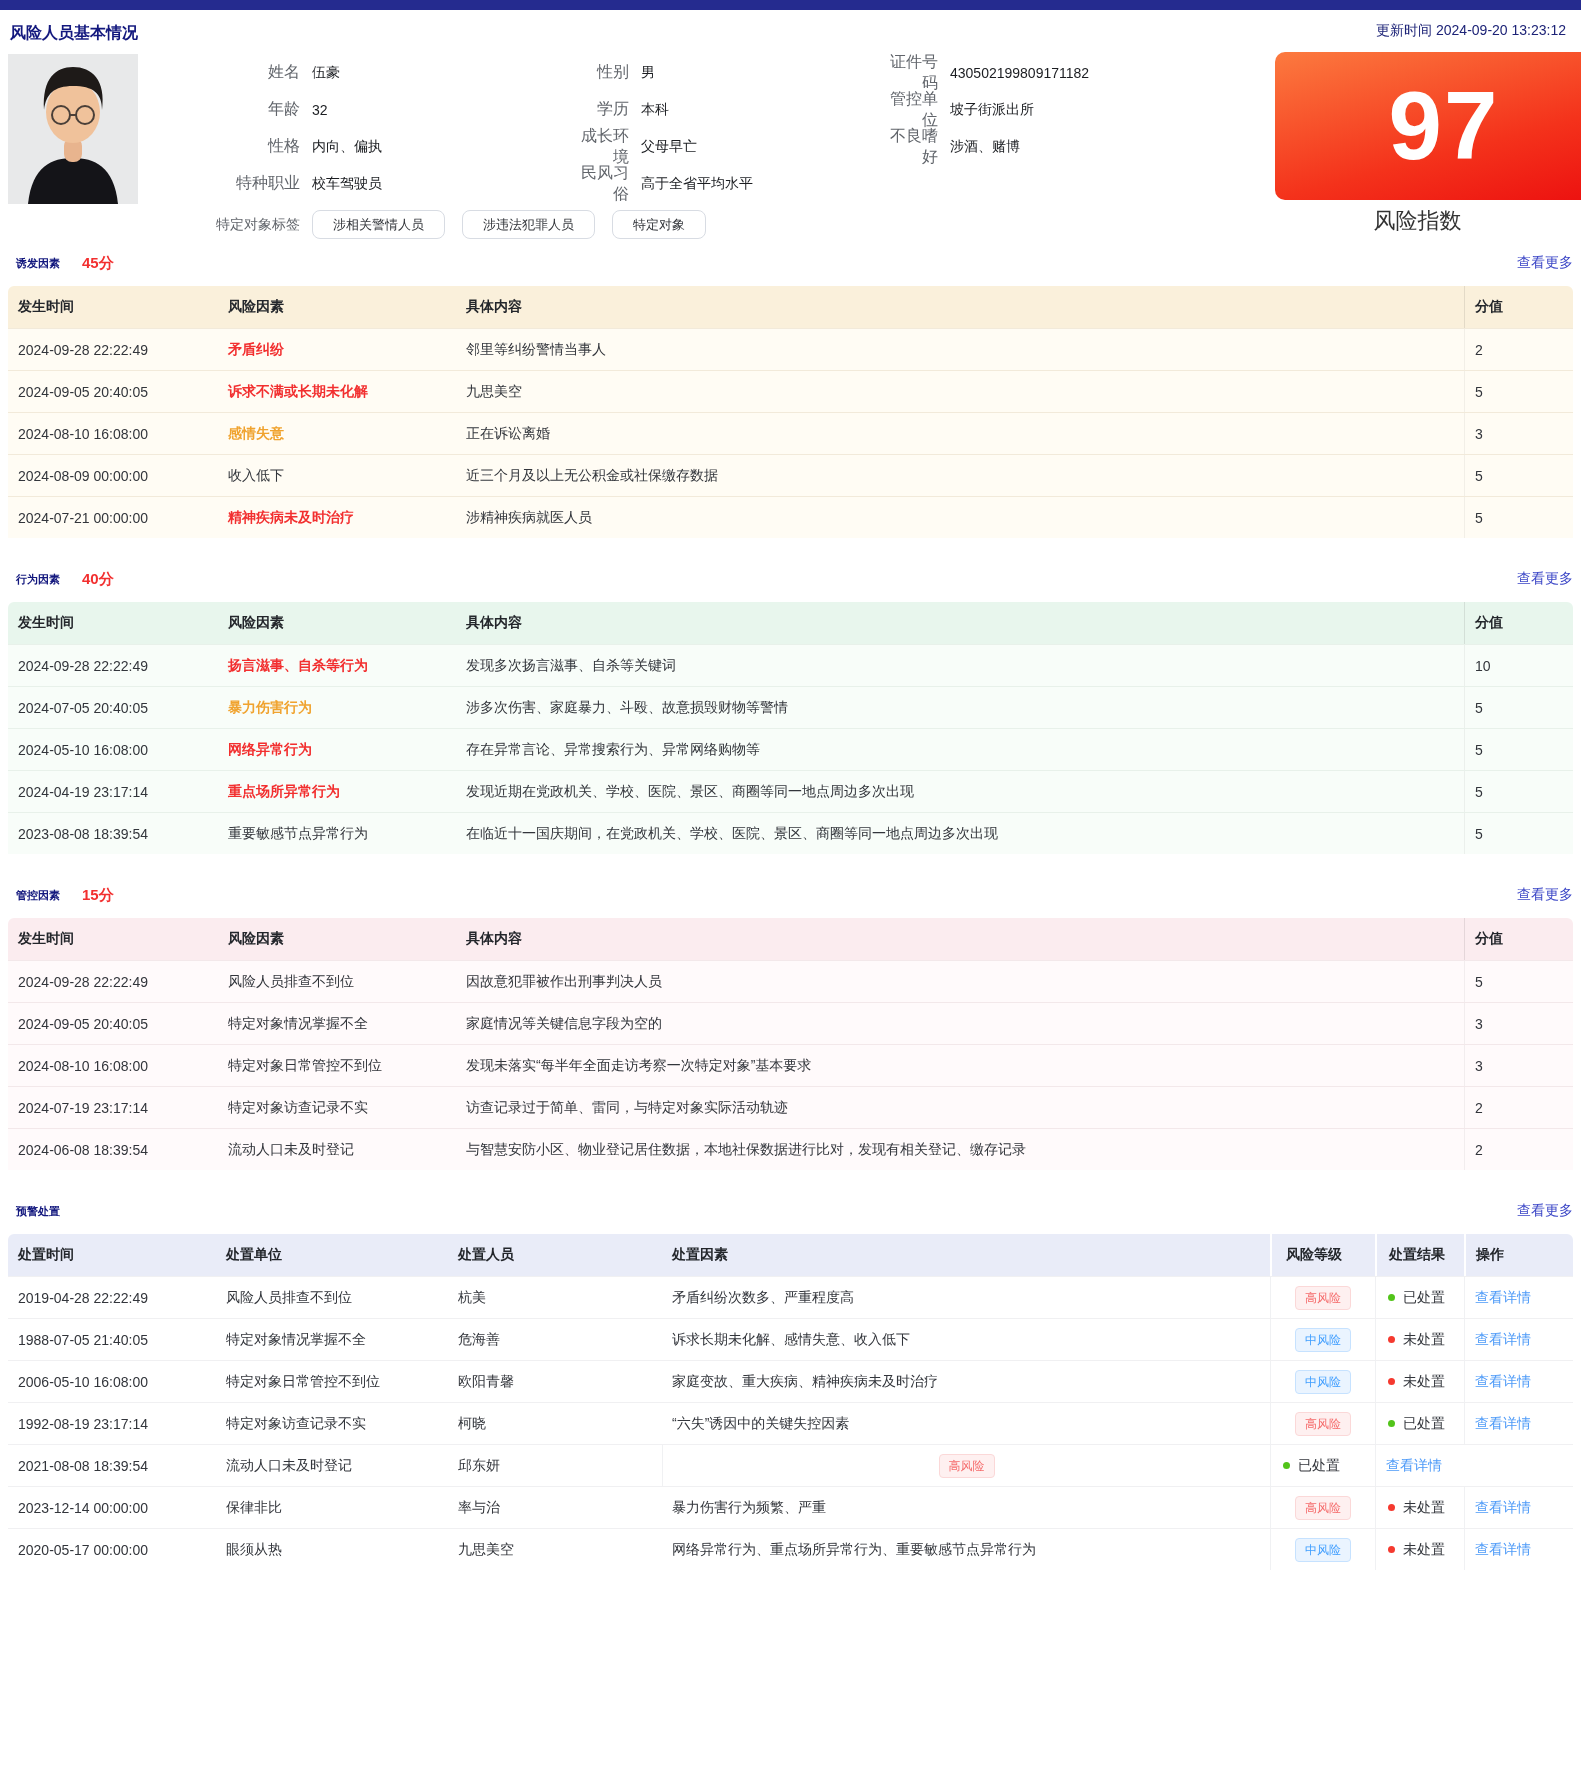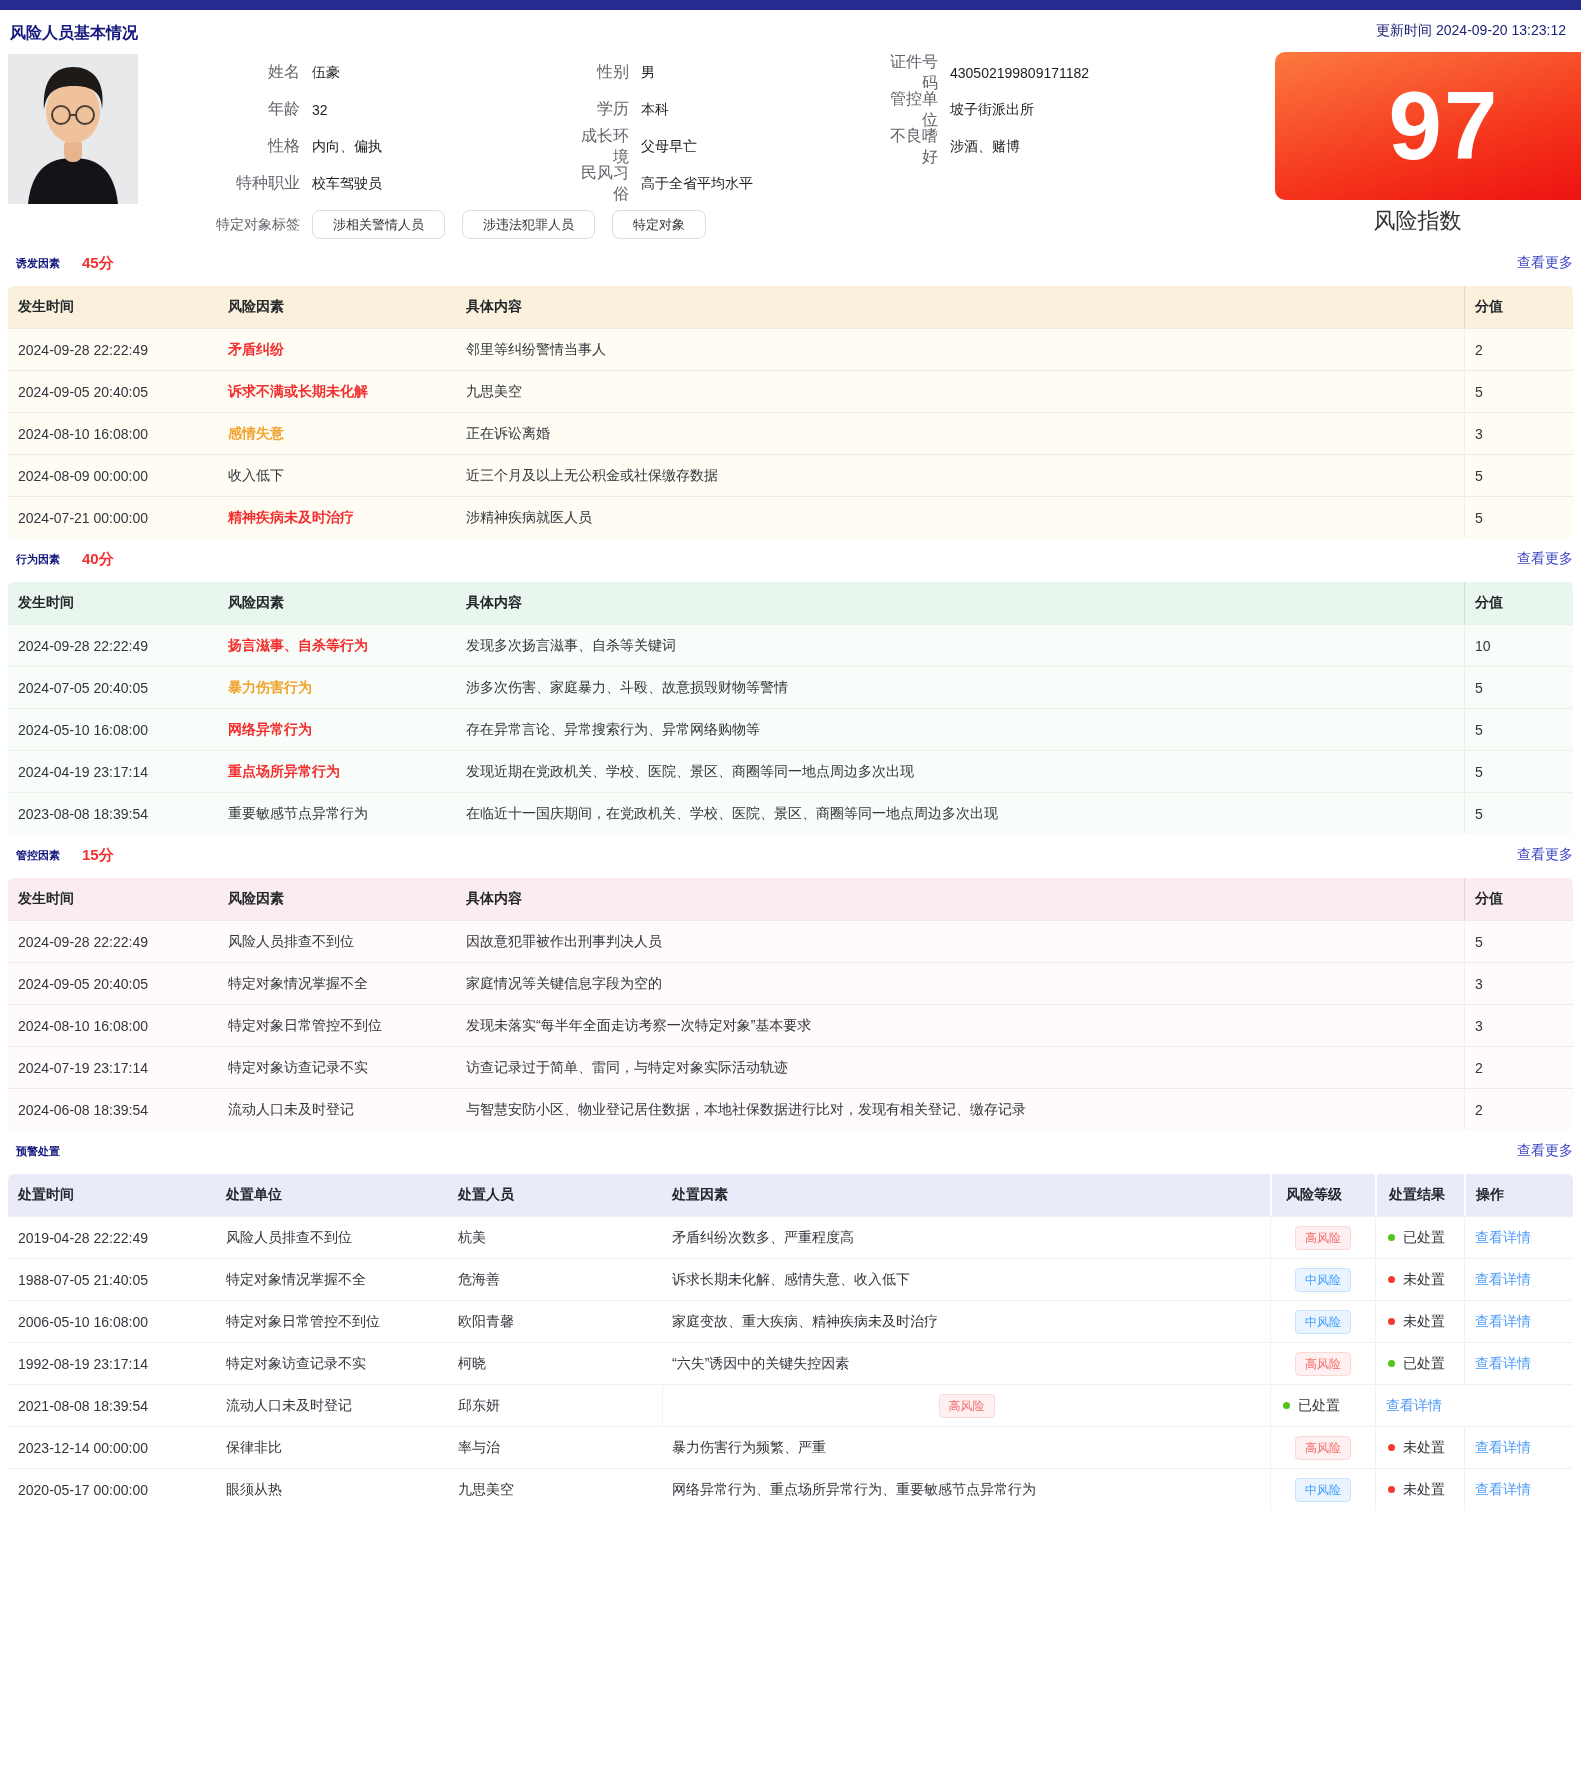--- a/index.html
+++ b/index.html
@@ -28,21 +28,21 @@
     padding:0 20px;font-size:13px;color:#303338;margin-right:17px;background:#fff;cursor:pointer;
   }
   .score-card{
     position:absolute;left:1275px;top:42px;width:338px;height:148px;border-radius:10px;
     background:linear-gradient(165deg,#FC7A3F 0%,#F4321B 62%,#EC0F0F 100%);
     display:flex;align-items:center;justify-content:center;
   }
   .score-num{color:#fff;font-size:96px;font-weight:600;line-height:1;letter-spacing:2px;}
   .score-caption{position:absolute;left:1275px;top:196px;width:285px;text-align:center;font-size:22px;color:#333;}
   
-  .section{margin-top:10px;}
+  .section{margin-top:30px;}
   #factor-sections .section:first-child{margin-top:4px;}
   .section-head{display:flex;align-items:center;height:22px;margin:0 8px 12px 8px;}
   .sec-title{font-size:11px;font-weight:bold;color:#13187E;margin-left:8px;}
   .sec-score{font-size:15px;font-weight:bold;color:#F22F2F;margin-left:22px;}
   .more-link{margin-left:auto;font-size:14px;color:#3A45C6;cursor:pointer;text-decoration:none;}
   .tbl{margin:0 8px;border-radius:6px 6px 0 0;overflow:hidden;}
   .trow{display:grid;}
   .ftbl .trow{grid-template-columns:210px 238px 1008px 109px;}
   .dtbl .trow{grid-template-columns:208px 232px 214px 608px 105px 89px 109px;}
   .cell{

